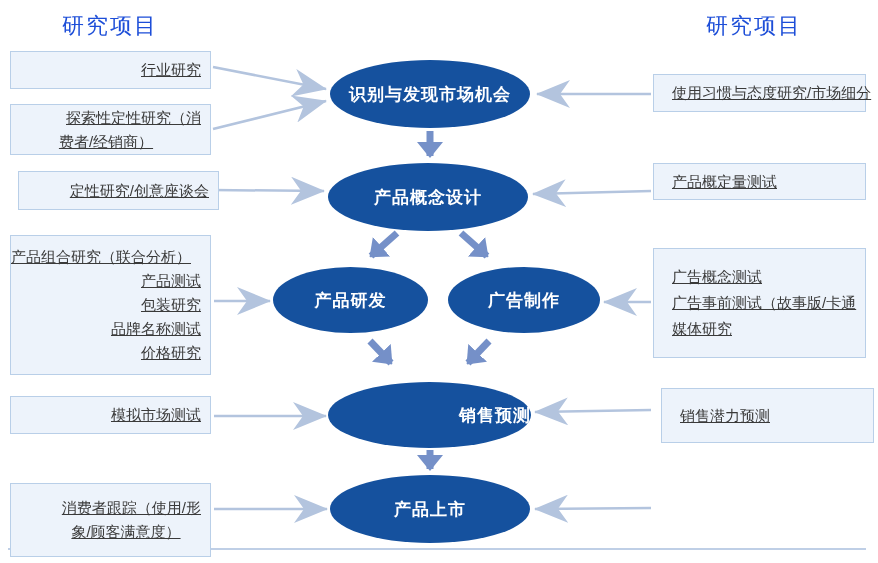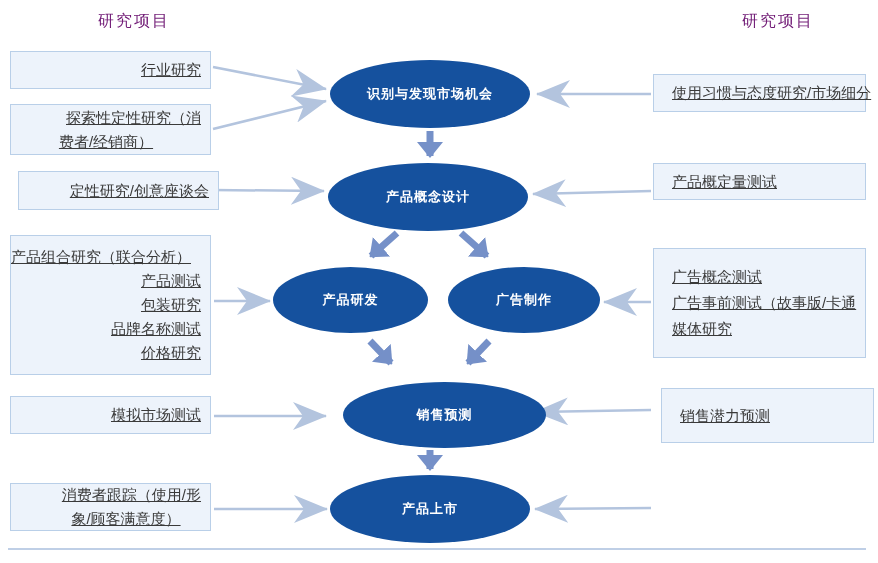--- a/index.html
+++ b/index.html
@@ -1,36 +1,36 @@
 <!DOCTYPE html>
 <html><head>
 <meta charset="utf-8">
 <style>
   html,body{margin:0;padding:0;background:#fff;}
   #canvas{
     position:relative;width:878px;height:563px;background:#ffffff;overflow:hidden;
     font-family:"Liberation Sans","DejaVu Sans",sans-serif;color:#3a3a3a;
   }
   .col-header{
-    position:absolute;font-size:16px;letter-spacing:2px;color:#701a75;
-    text-align:right;width:120px;
+    position:absolute;font-size:22px;letter-spacing:2px;color:#1d4ed8;
+    text-align:center;width:120px;
   }
   .rbox{
     position:absolute;box-sizing:border-box;
     background:#edf3fb;border:1px solid #b9cfe8;
     display:flex;flex-direction:column;justify-content:center;
     font-size:15px;color:#3a3a3a;text-decoration:underline;
   }
   .rbox .line{line-height:24px;white-space:nowrap;}
   .left-col{align-items:flex-end;padding-right:9px;text-align:right;}
   .right-col{align-items:flex-start;padding-left:18px;text-align:left;}
   .stage{
     position:absolute;background:#15519e;border-radius:50%;
     display:flex;align-items:center;justify-content:center;
-    color:#ffffff;font-size:13px;font-weight:bold;letter-spacing:1px;
+    color:#ffffff;font-size:17px;font-weight:bold;letter-spacing:1px;
     white-space:nowrap;
   }
   #arrow-layer{position:absolute;left:0;top:0;z-index:1;}
   .rbox,.stage,.col-header{z-index:2;}
   #bottom-divider{
     position:absolute;left:8px;top:548px;width:858px;height:2px;
     background:#bfcfe6;z-index:0;
   }
 </style>
 </head>
@@ -77,21 +77,21 @@
   </div>
   <div class="stage" style="left:328px;top:163px;width:200px;height:68px;">
     <span>产品概念设计</span>
   </div>
   <div class="stage" style="left:273px;top:267px;width:155px;height:66px;">
     <span>产品研发</span>
   </div>
   <div class="stage" style="left:448px;top:267px;width:152px;height:66px;">
     <span>广告制作</span>
   </div>
-  <div class="stage" style="left:343px;top:382px;width:203px;height:66px;">
+  <div class="stage" style="left:328px;top:382px;width:203px;height:66px;justify-content:flex-end;">
     <span>销售预测</span>
   </div>
   <div class="stage" style="left:330px;top:475px;width:200px;height:68px;">
     <span>产品上市</span>
   </div>
 
   <div class="rbox left-col" style="left:10px;top:51px;width:201px;height:38px;">
     <div class="line">行业研究</div>
   </div>
   <div class="rbox left-col" style="left:10px;top:104px;width:201px;height:51px;">
@@ -104,21 +104,21 @@
   <div class="rbox left-col" style="left:10px;top:235px;width:201px;height:140px;">
     <div class="line" style="align-self:flex-start;">产品组合研究（联合分析）</div>
     <div class="line">产品测试</div>
     <div class="line">包装研究</div>
     <div class="line">品牌名称测试</div>
     <div class="line">价格研究</div>
   </div>
   <div class="rbox left-col" style="left:10px;top:396px;width:201px;height:38px;">
     <div class="line">模拟市场测试</div>
   </div>
-  <div class="rbox left-col" style="left:10px;top:483px;width:201px;height:48px;padding-left:40px;">
+  <div class="rbox left-col" style="left:10px;top:483px;width:201px;height:74px;padding-left:40px;">
     <div class="line">消费者跟踪（使用/形</div>
     <div class="line" style="align-self:center;">象/顾客满意度）</div>
   </div>
 
   <div class="rbox right-col" style="left:653px;top:74px;width:213px;height:38px;">
     <div class="line">使用习惯与态度研究/市场细分</div>
   </div>
   <div class="rbox right-col" style="left:653px;top:163px;width:213px;height:37px;">
     <div class="line">产品概定量测试</div>
   </div>

